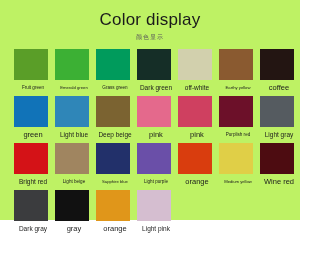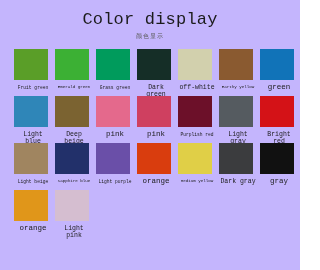--- a/index.html
+++ b/index.html
@@ -9,24 +9,23 @@
   body {
     width: 300px;
     height: 270px;
     background: #ffffff;
     font-family: "Liberation Sans", sans-serif;
     overflow: hidden;
   }
   .page {
     position: relative;
     width: 300px;
-    height: 270px;
-    background: #c4b5fd;
+    height: 220px;
+    background: #bef264;
     box-sizing: border-box;
-    font-family: Liberation Mono, monospace;
   }
   .header {
     text-align: center;
     padding-top: 10px;
   }
   .title {
     font-size: 17px;
     color: #1b1b1b;
     font-weight: 400;
     letter-spacing: 0.2px;
@@ -103,20 +102,24 @@
       </div>
       <div class="cell">
         <div class="swatch" style="background-color: rgb(210, 208, 173);"></div>
         <div class="cell-label len-m">off-white</div>
       </div>
       <div class="cell">
         <div class="swatch" style="background-color: rgb(138, 90, 48);"></div>
         <div class="cell-label len-xl">Earthy yellow</div>
       </div>
       <div class="cell">
+        <div class="swatch" style="background-color: rgb(35, 21, 18);"></div>
+        <div class="cell-label len-s">coffee</div>
+      </div>
+      <div class="cell">
         <div class="swatch" style="background-color: rgb(17, 115, 184);"></div>
         <div class="cell-label len-s">green</div>
       </div>
       <div class="cell">
         <div class="swatch" style="background-color: rgb(47, 134, 184);"></div>
         <div class="cell-label len-m">Light blue</div>
       </div>
       <div class="cell">
         <div class="swatch" style="background-color: rgb(123, 99, 49);"></div>
         <div class="cell-label len-m">Deep beige</div>
@@ -155,20 +158,24 @@
       </div>
       <div class="cell">
         <div class="swatch" style="background-color: rgb(217, 61, 14);"></div>
         <div class="cell-label len-s">orange</div>
       </div>
       <div class="cell">
         <div class="swatch" style="background-color: rgb(224, 207, 71);"></div>
         <div class="cell-label len-xl">Medium yellow</div>
       </div>
       <div class="cell">
+        <div class="swatch" style="background-color: rgb(77, 12, 17);"></div>
+        <div class="cell-label len-s">Wine red</div>
+      </div>
+      <div class="cell">
         <div class="swatch" style="background-color: rgb(59, 60, 62);"></div>
         <div class="cell-label len-m">Dark gray</div>
       </div>
       <div class="cell">
         <div class="swatch" style="background-color: rgb(17, 17, 17);"></div>
         <div class="cell-label len-s">gray</div>
       </div>
       <div class="cell">
         <div class="swatch" style="background-color: rgb(224, 150, 26);"></div>
         <div class="cell-label len-s">orange</div>

